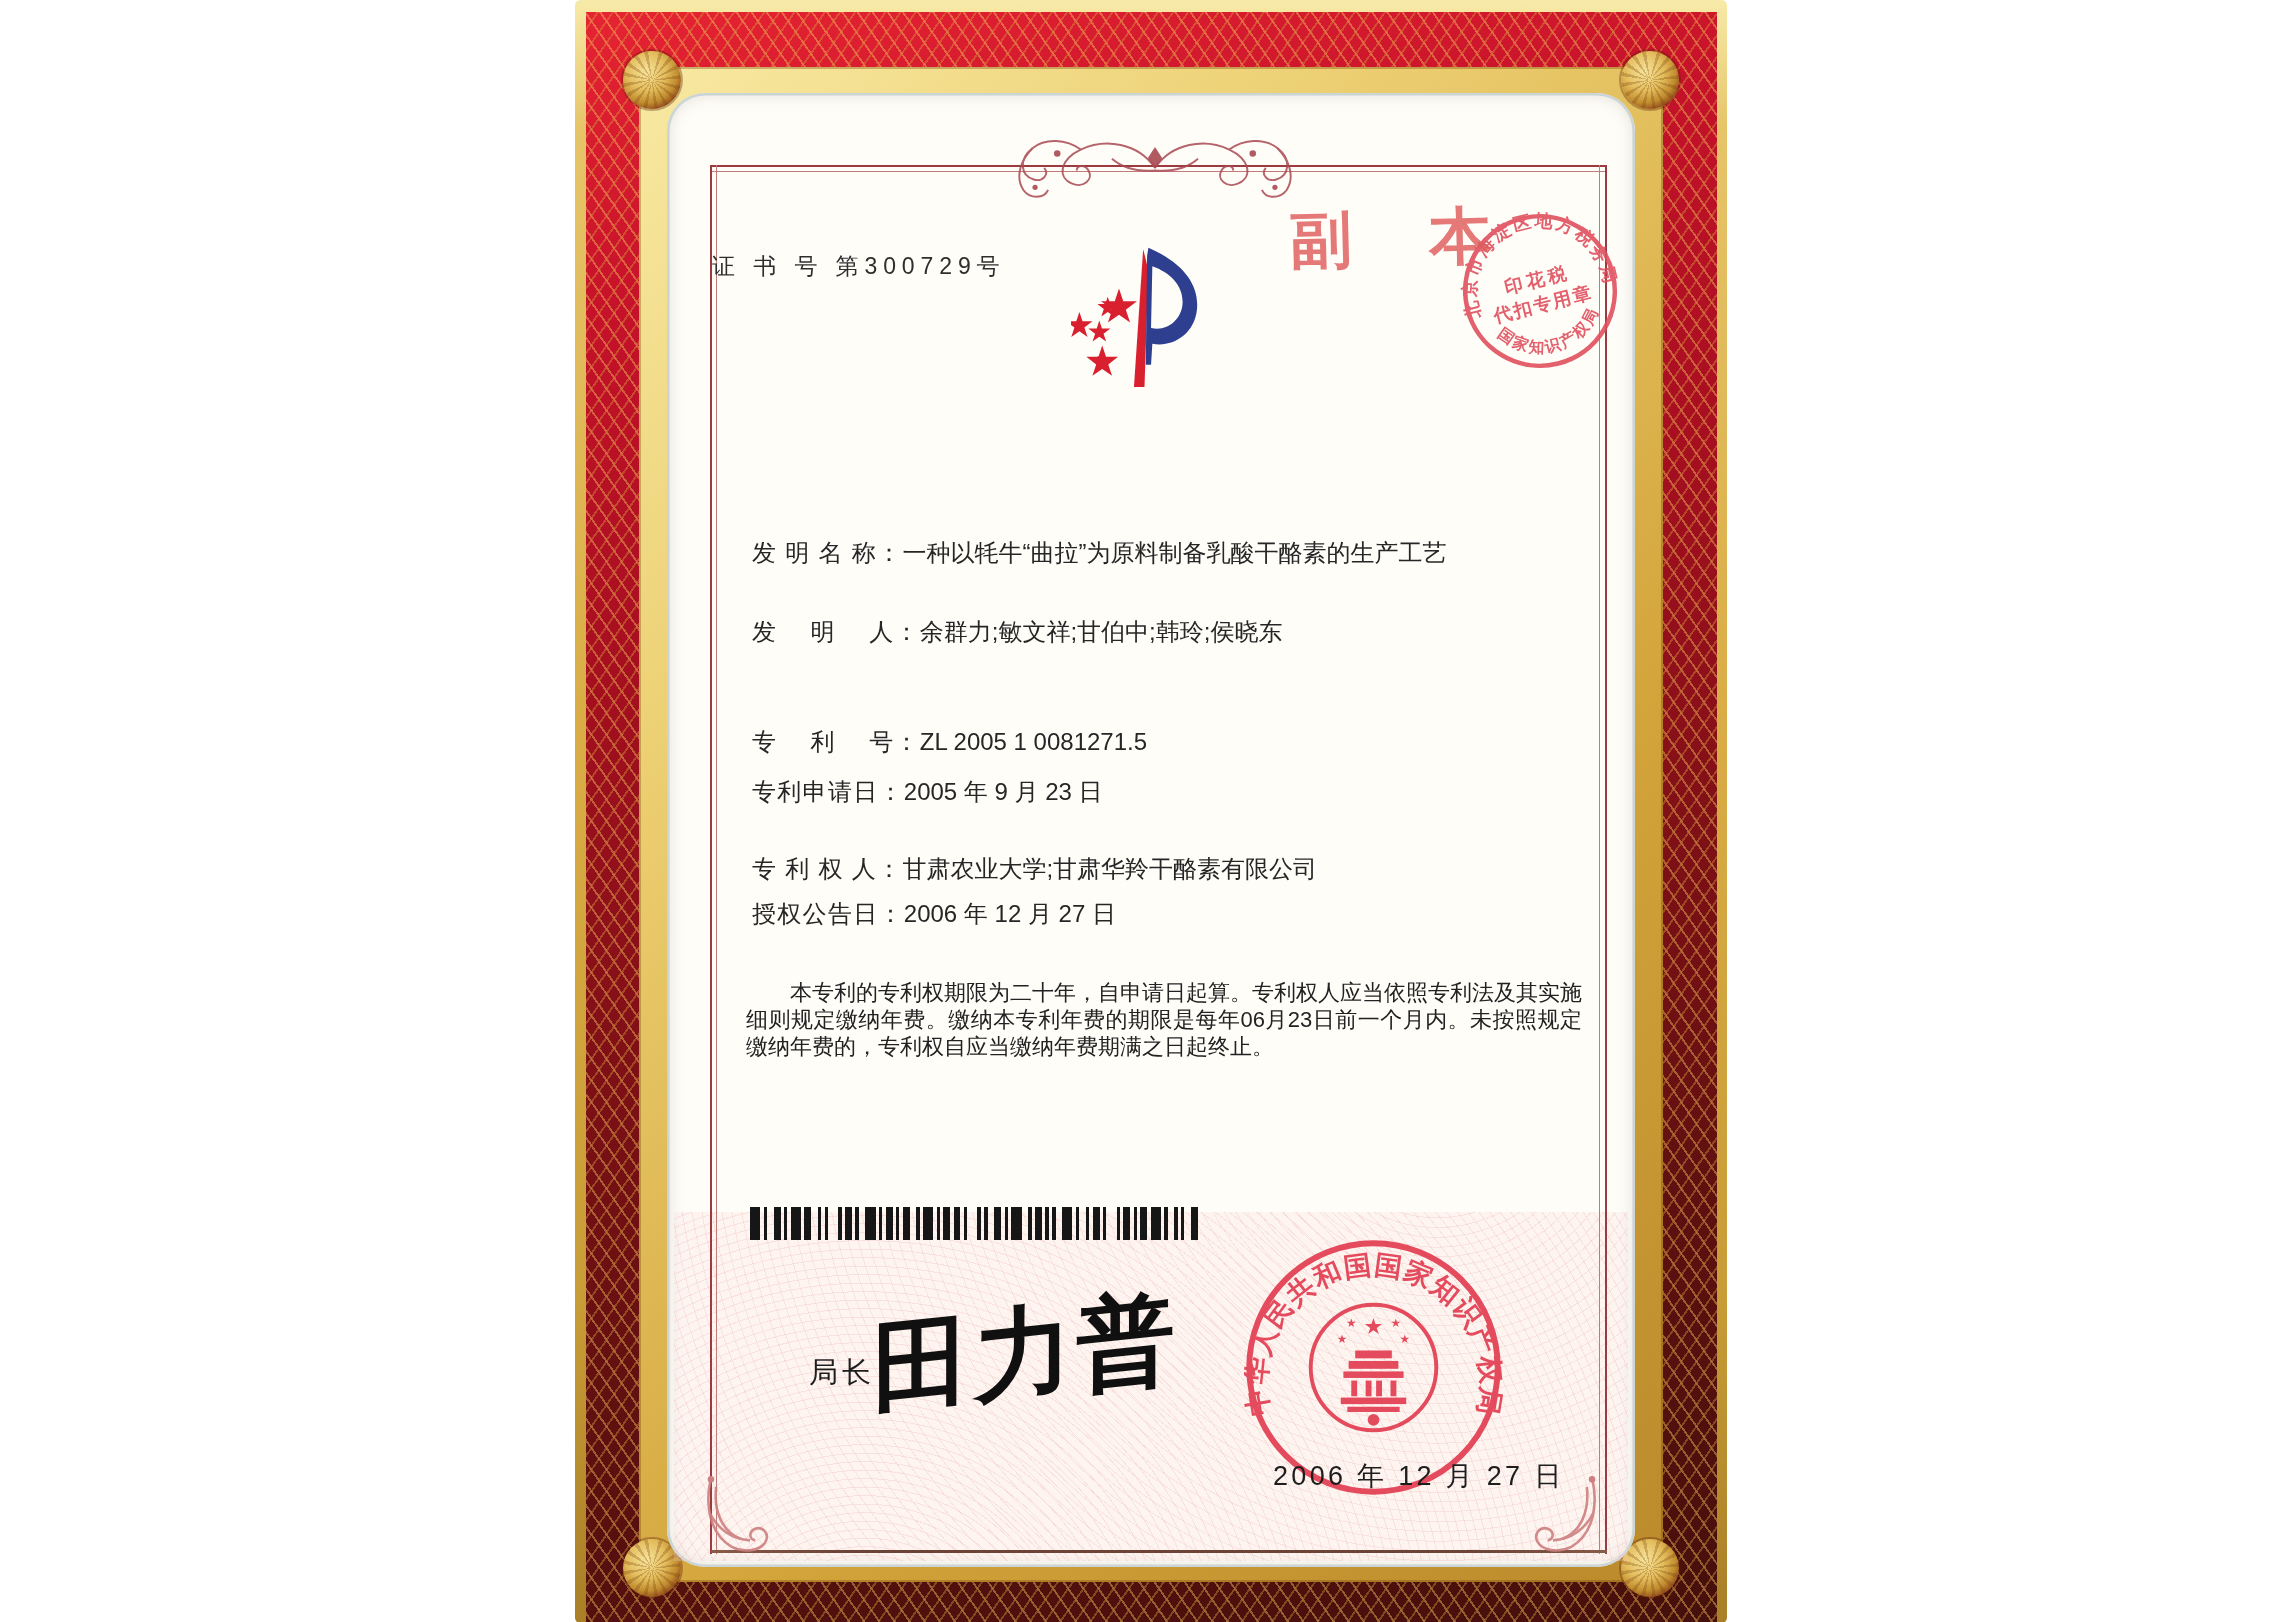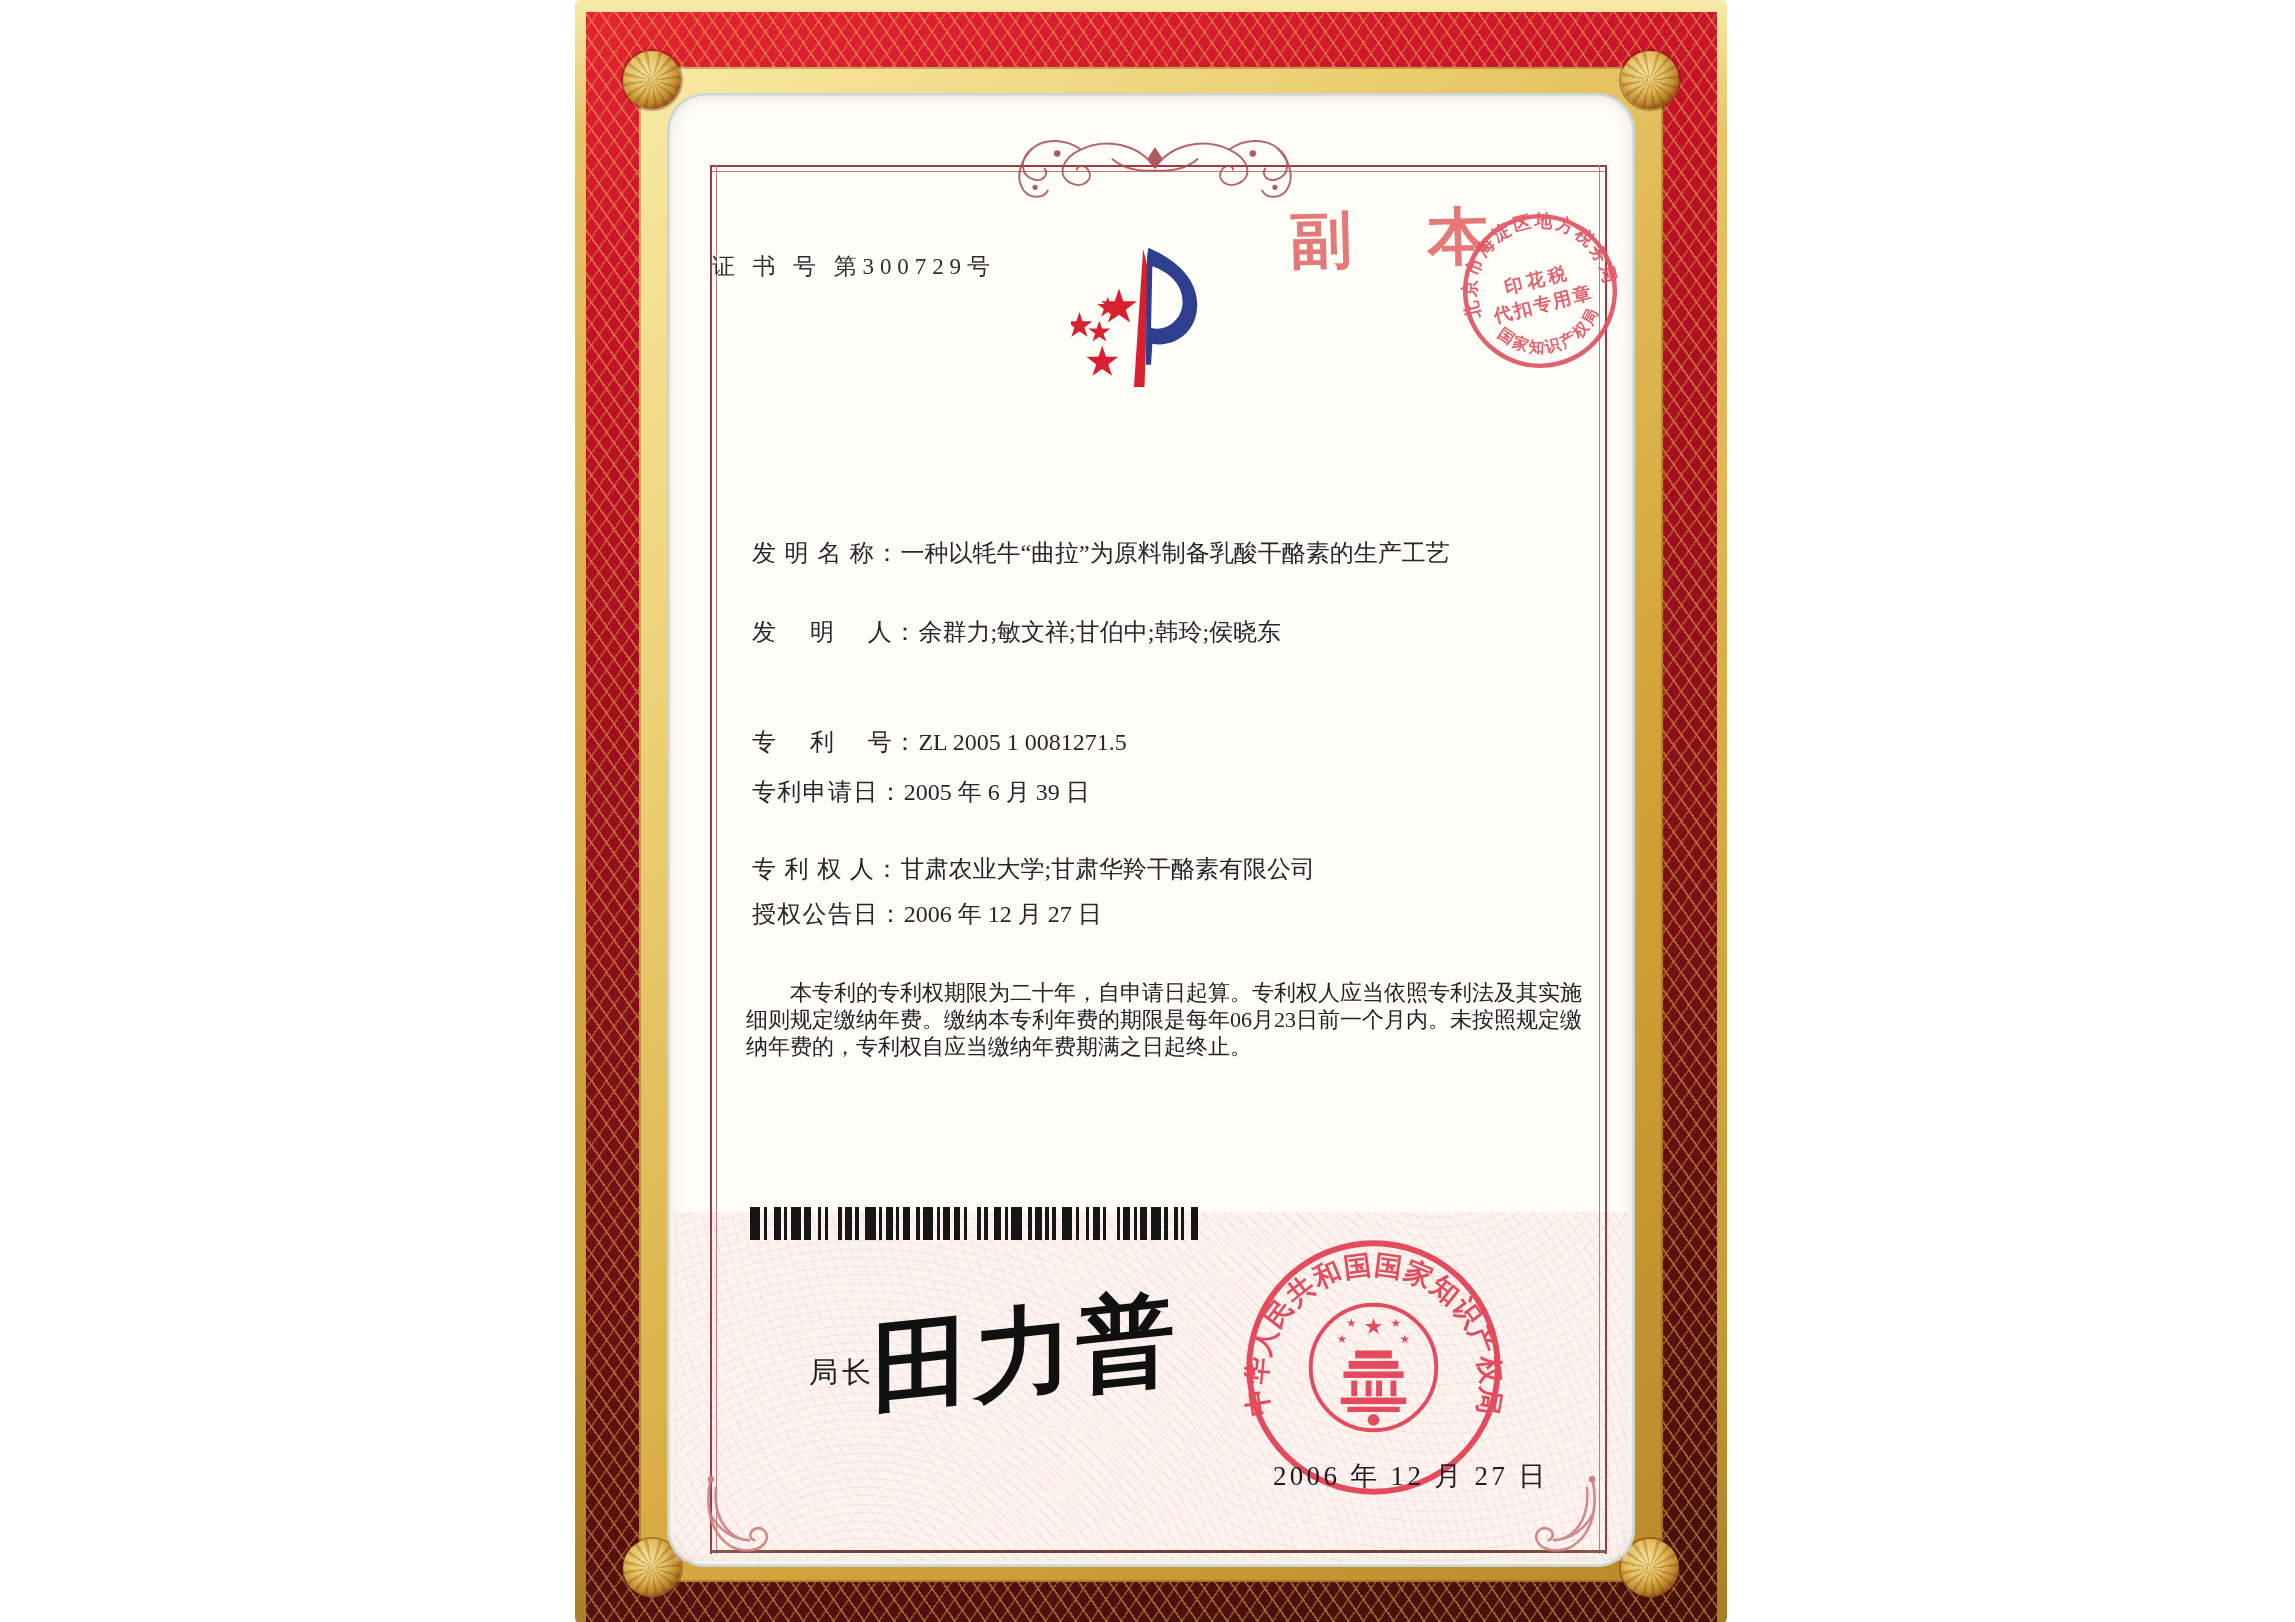--- a/index.html
+++ b/index.html
@@ -1,17 +1,17 @@
 <!DOCTYPE html>
 <html style="font-size:10.5px"><head>
 <meta charset="utf-8">
 <style>
   html,body{margin:0;padding:0;}
   #page{position:relative;width:1851px;height:1623px;background:#ffffff;overflow:hidden;
-        font-family:Liberation Serif, serif;}
+        font-family:Liberation Sans, sans-serif;}
   
   #cert{position:absolute;left:575px;top:0;width:1152px;height:1623px;}
   .frame-outer{position:absolute;inset:0;border-radius:5.2px;
      background:linear-gradient(180deg,#f7eaa9 0%,#e6c468 8%,#d9ac45 45%,#c89c36 80%,#a97f27 100%);}
   .frame-red{position:absolute;left:10.5px;right:10.5px;top:11.8px;bottom:0;
      background:linear-gradient(168deg,#e62433 0%,#c6122a 16%,#a60f20 36%,#7d1016 58%,#5d1010 78%,#45100c 100%);}
   .frame-red::after{content:"";position:absolute;inset:0;opacity:.55;
      background-image:
        repeating-linear-gradient(55deg,transparent 0 4.6px,rgba(243,195,92,.8) 4.6px 6.5px,transparent 6.5px 12.4px),
        repeating-linear-gradient(-55deg,transparent 0 4.6px,rgba(220,160,60,.7) 4.6px 6.5px,transparent 6.5px 12.4px);}
@@ -135,21 +135,21 @@
     <div class="row" style="top:537px">
       <span class="lab">发 明 名 称：</span><span>一种以牦牛“曲拉”为原料制备乳酸干酪素的生产工艺</span>
     </div>
     <div class="row" style="top:616px">
       <span class="lab">发　 明　 人：</span><span>余群力;敏文祥;甘伯中;韩玲;侯晓东</span>
     </div>
     <div class="row" style="top:726px">
       <span class="lab">专　 利　 号：</span><span>ZL 2005 1 0081271.5</span>
     </div>
     <div class="row" style="top:776px">
-      <span class="lab">专利申请日：</span><span>2005 年 6 月 39 日</span>
+      <span class="lab">专利申请日：</span><span>2005 年 9 月 23 日</span>
     </div>
     <div class="row" style="top:853px">
       <span class="lab">专 利 权 人：</span><span>甘肃农业大学;甘肃华羚干酪素有限公司</span>
     </div>
     <div class="row" style="top:898px">
       <span class="lab">授权公告日：</span><span>2006 年 12 月 27 日</span>
     </div>
 
     <div class="paras">
       <p>本专利的专利权期限为二十年，自申请日起算。专利权人应当依照专利法及其实施细则规定缴纳年费。缴纳本专利年费的期限是每年06月23日前一个月内。未按照规定缴纳年费的，专利权自应当缴纳年费期满之日起终止。</p>

